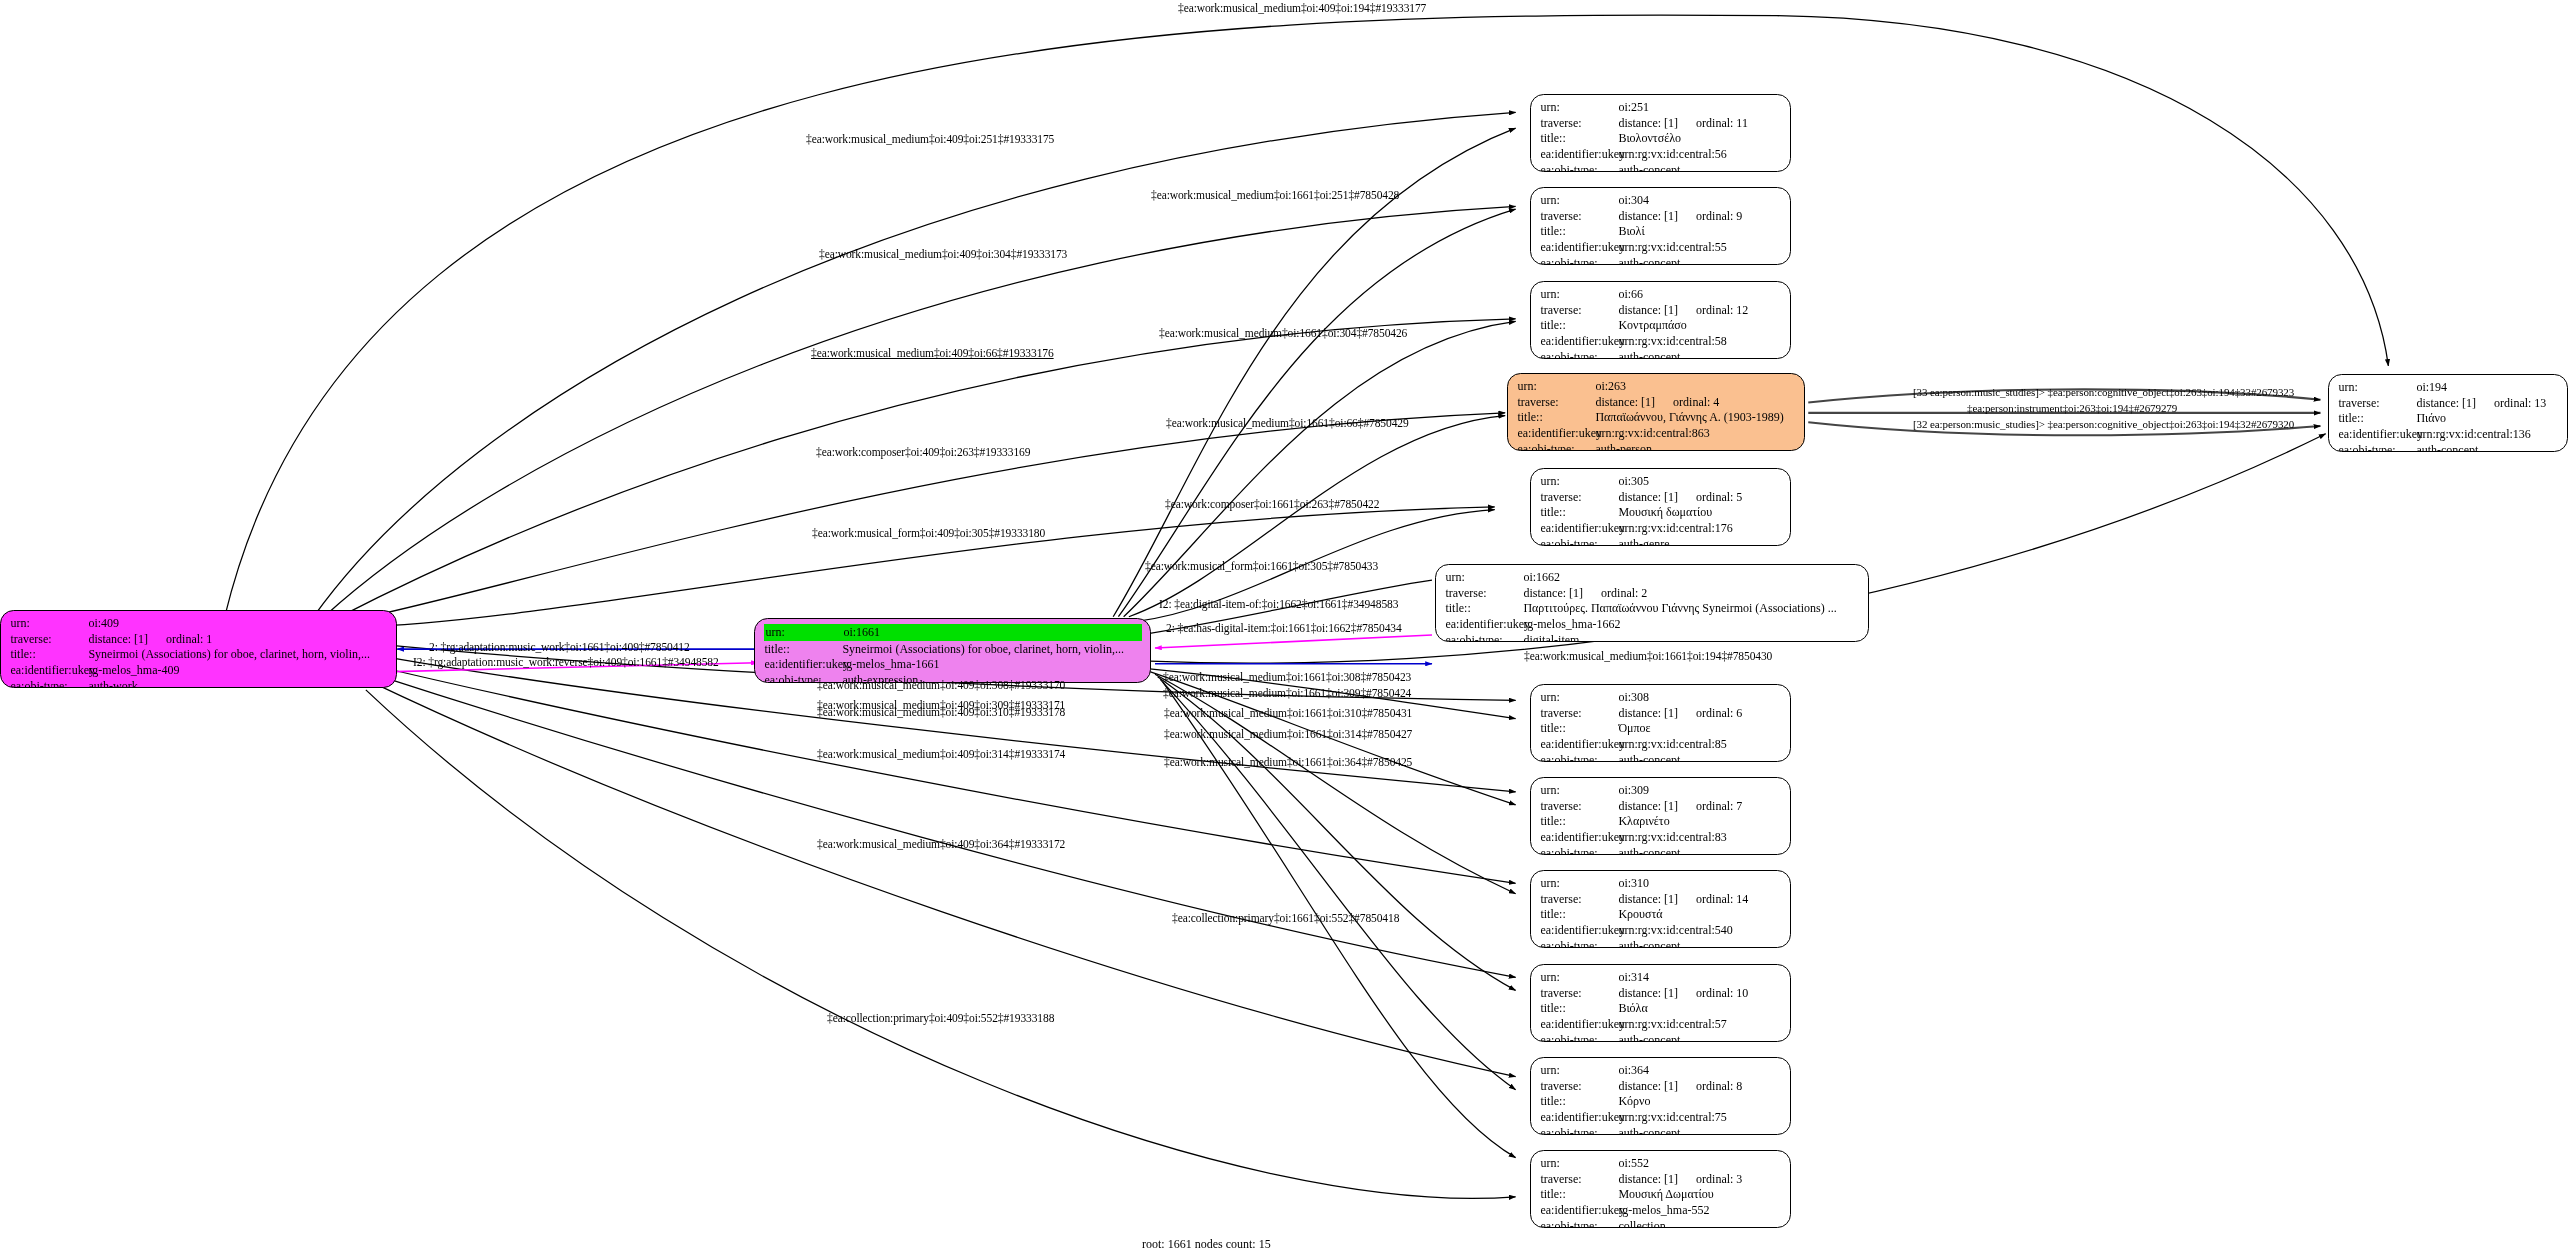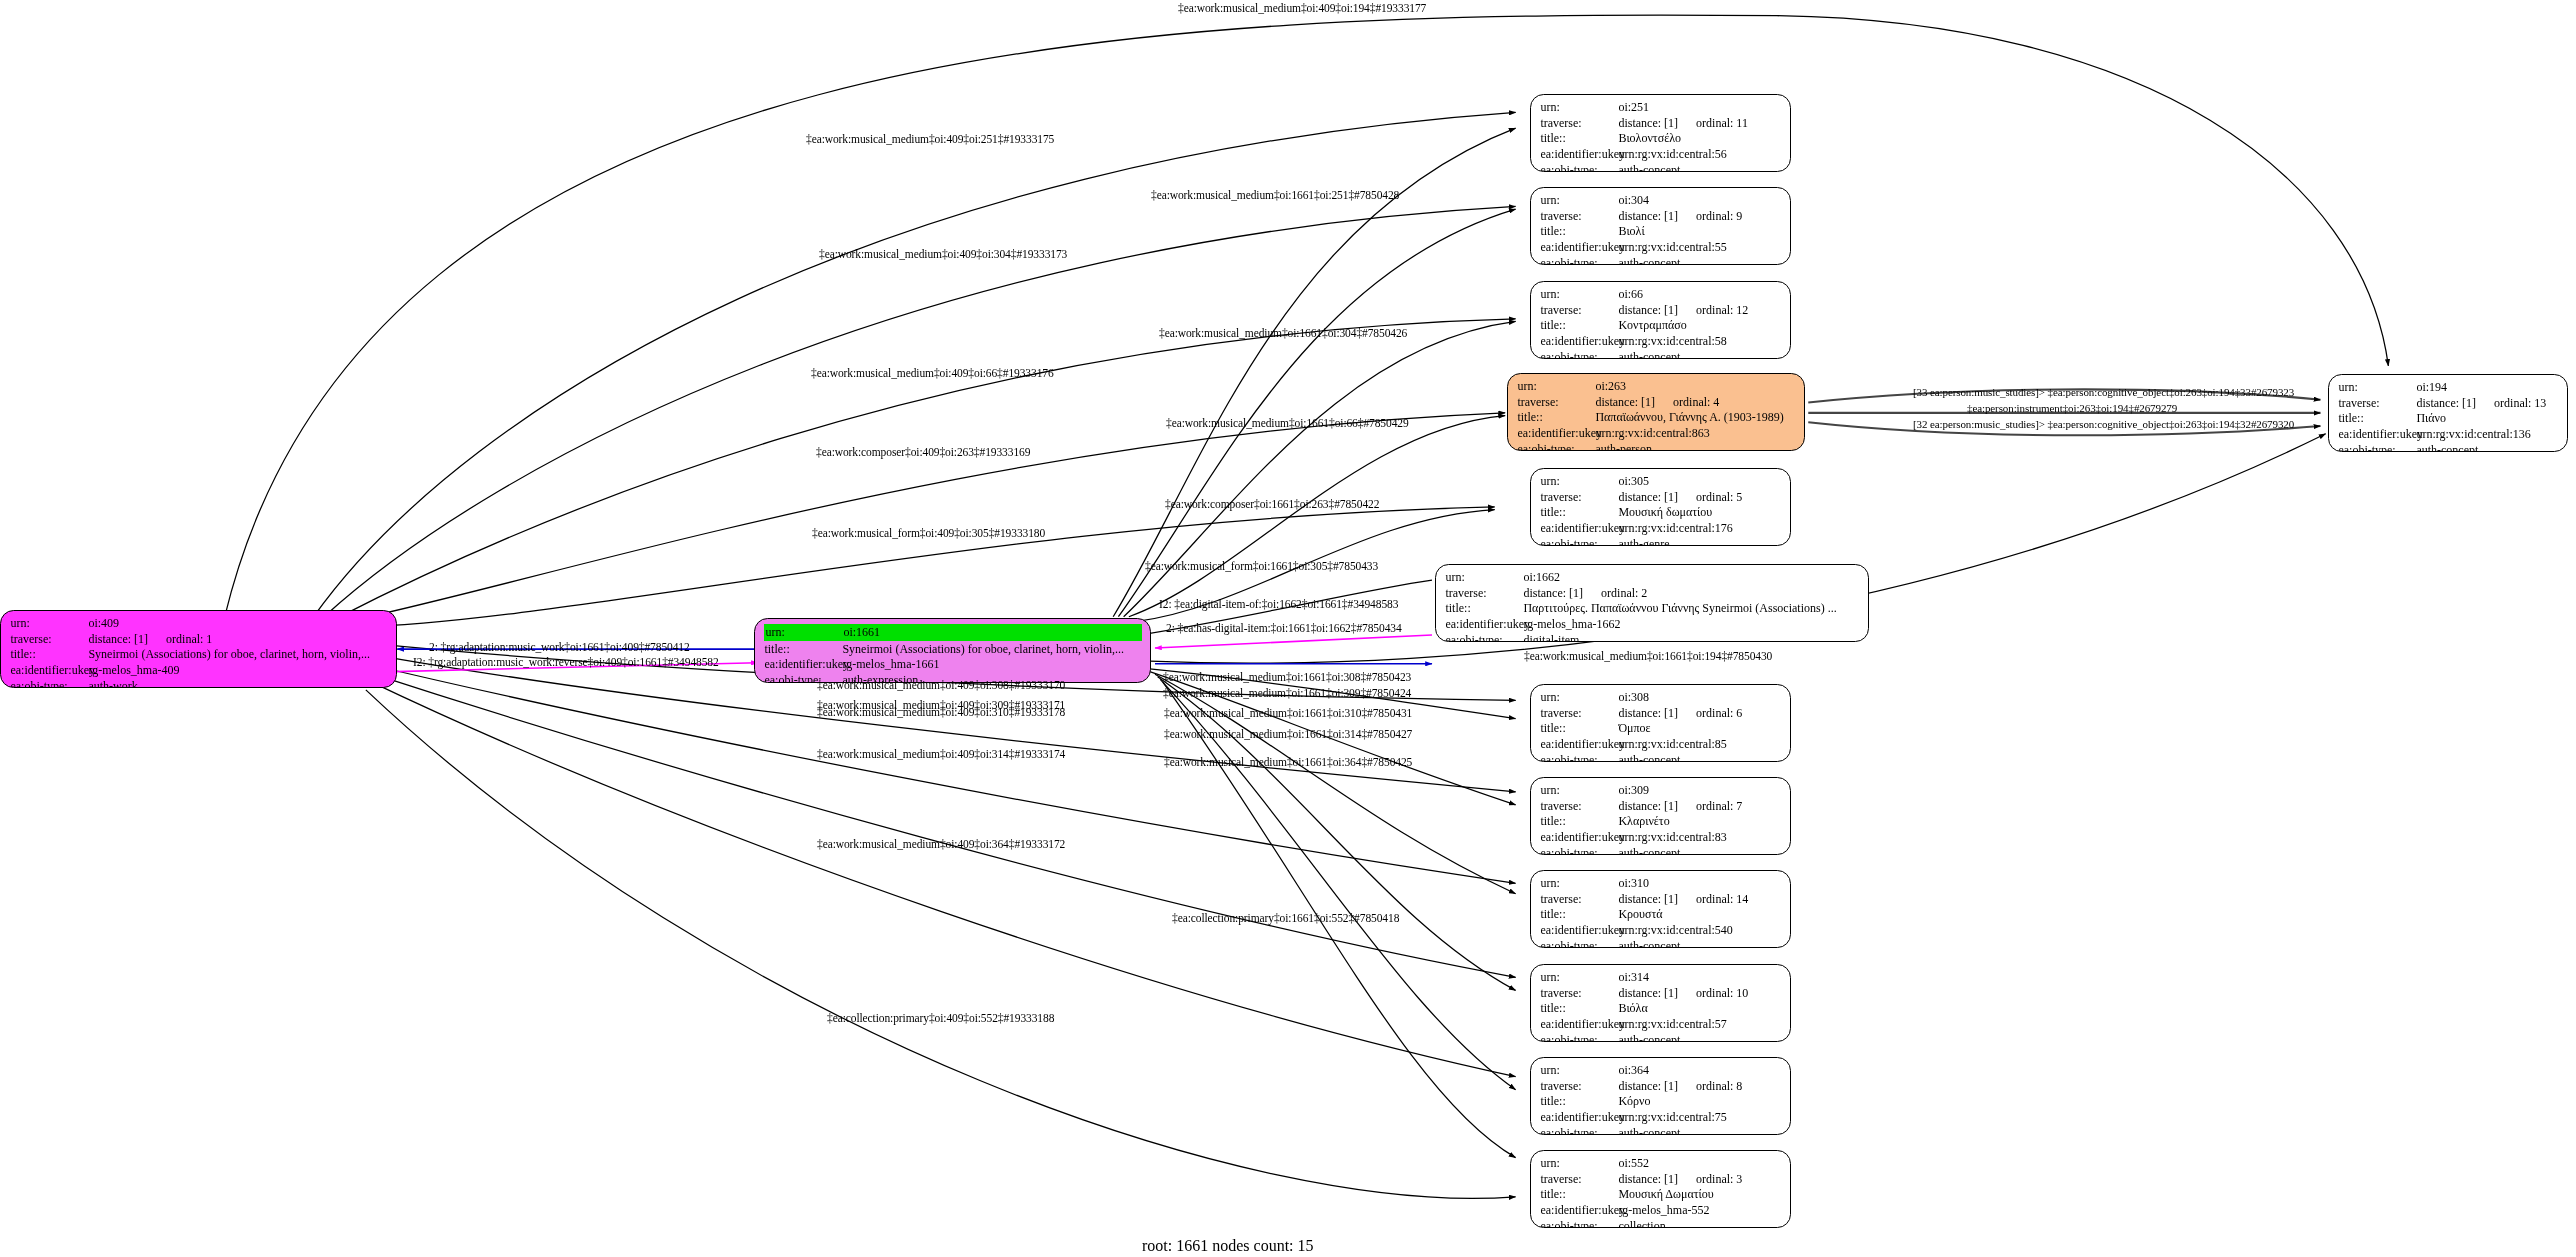--- a/index.html
+++ b/index.html
@@ -13,21 +13,21 @@
   .node.orange{background:#fac090;}
   .row{display:flex;align-items:baseline;white-space:nowrap;line-height:1.30;}
   .k{width:78px;flex:0 0 78px;font-size:12px;}
   .v{font-size:12px;}
   .v .ord{display:inline-block;margin-left:18px;}
   .row.hl{background:#00e000;margin:0 0 1px 0;padding:0.5px 0 0.5px 0;}
   .row.hl .k{padding-left:1px;}
   .elabel{position:absolute;font-size:11.5px;white-space:nowrap;color:#000;
           line-height:1;letter-spacing:-0.1px;}
   .elabel.small{font-size:11px;padding-left:35px;}
-  .footer{position:absolute;font-size:16px;white-space:nowrap;}
+  .footer{position:absolute;font-size:12px;white-space:nowrap;}
 </style>
 </head>
 <body>
 
 <div id="stage">
 
   <svg id="edges" viewBox="0 0 4929 2407">
     <defs>
       <marker id="ah" markerWidth="14" markerHeight="10" refX="13" refY="5" orient="auto" markerUnits="userSpaceOnUse">
         <path d="M0,0 L14,5 L0,10 z" fill="#000"></path>
@@ -448,21 +448,21 @@
         <span class="k">ea:obj-type:</span>
         <span class="v">collection</span>
       </div>
   </div>
 
   <div class="elabel" style="left:1178px;top:2.6px;">‡ea:work:musical_medium‡oi:409‡oi:194‡#19333177</div>
   <div class="elabel" style="left:806px;top:134px;">‡ea:work:musical_medium‡oi:409‡oi:251‡#19333175</div>
   <div class="elabel" style="left:1151px;top:190px;">‡ea:work:musical_medium‡oi:1661‡oi:251‡#7850428</div>
   <div class="elabel" style="left:819px;top:249px;font-family:Liberation Serif, serif;">‡ea:work:musical_medium‡oi:409‡oi:304‡#19333173</div>
   <div class="elabel" style="left:1159px;top:328px;">‡ea:work:musical_medium‡oi:1661‡oi:304‡#7850426</div>
-  <div class="elabel" style="left:811px;top:368px;">‡ea:work:musical_medium‡oi:409‡oi:66‡#19333176</div>
+  <div class="elabel" style="left:811px;top:348px;text-decoration:underline;">‡ea:work:musical_medium‡oi:409‡oi:66‡#19333176</div>
   <div class="elabel" style="left:1166px;top:418px;">‡ea:work:musical_medium‡oi:1661‡oi:66‡#7850429</div>
   <div class="elabel" style="left:816px;top:447px;">‡ea:work:composer‡oi:409‡oi:263‡#19333169</div>
   <div class="elabel" style="left:1165px;top:499px;">‡ea:work:composer‡oi:1661‡oi:263‡#7850422</div>
   <div class="elabel" style="left:812px;top:528px;">‡ea:work:musical_form‡oi:409‡oi:305‡#19333180</div>
   <div class="elabel" style="left:1145px;top:561px;">‡ea:work:musical_form‡oi:1661‡oi:305‡#7850433</div>
   <div class="elabel" style="left:1159px;top:599px;">I2: ‡ea:digital-item-of:‡oi:1662‡oi:1661‡#34948583</div>
   <div class="elabel" style="left:1166px;top:623px;">2: ‡ea:has-digital-item:‡oi:1661‡oi:1662‡#7850434</div>
   <div class="elabel" style="left:429px;top:642px;">2: ‡rg:adaptation:music_work‡oi:1661‡oi:409‡#7850412</div>
   <div class="elabel" style="left:413px;top:657px;">I2: ‡rg:adaptation:music_work:reverse‡oi:409‡oi:1661‡#34948582</div>
   <div class="elabel" style="left:1524px;top:651px;">‡ea:work:musical_medium‡oi:1661‡oi:194‡#7850430</div>

